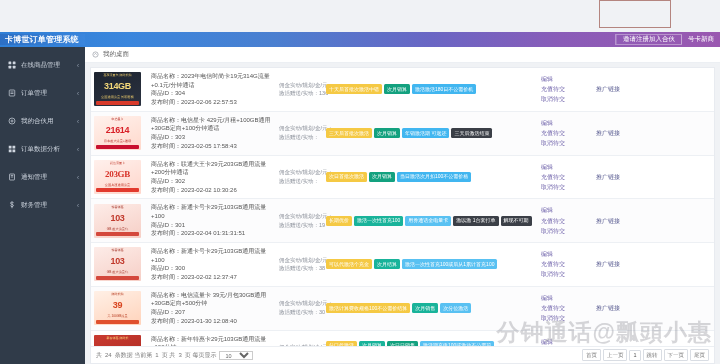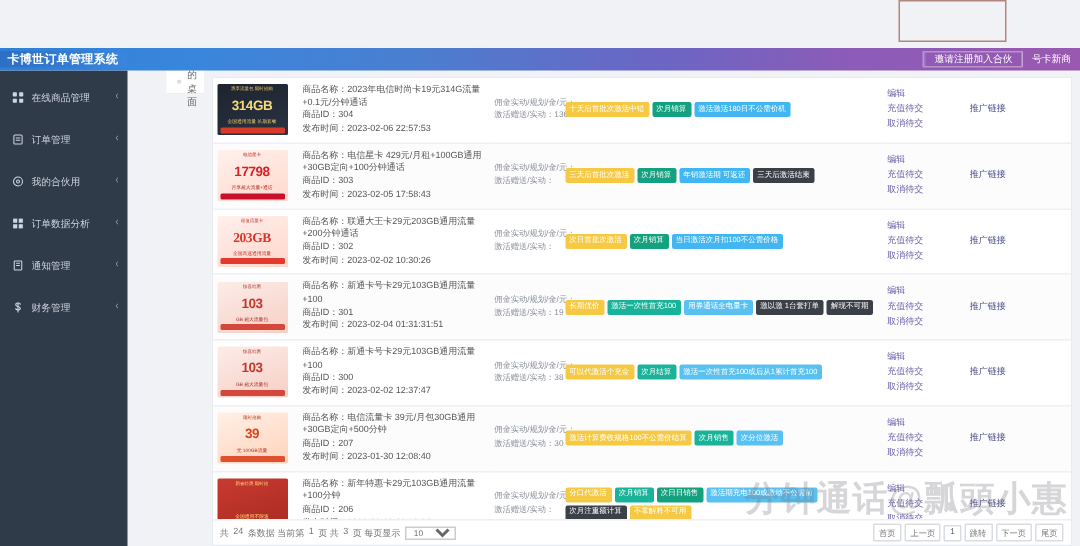--- a/index.html
+++ b/index.html
@@ -43,21 +43,21 @@
   }
   .nav-item .ico {
     width:9px; height:9px; flex:0 0 9px; margin-right:5px;
     display:flex; align-items:center; justify-content:center; color:#cfd6e0;
   }
   .nav-item .ico svg { width:8px; height:8px; display:block; }
   .nav-item .label { flex:1; white-space:nowrap; overflow:hidden; }
   .nav-item .caret { font-size:6px; color:#98a3b3; transform: scaleY(1.3); }
 
   
-  .main { flex:1; min-width:0; display:flex; flex-direction:row; background:#f0f2f5; position:relative;margin-left:26px; }
+  .main { flex:1; min-width:0; display:flex; flex-direction:column; background:#f0f2f5; position:relative; }
   .crumb {
     height:16px; flex:0 0 16px; background:#fff; display:flex; align-items:center;
     padding-left:7px; font-size:6.5px; color:#666; border-bottom:1px solid #eceff3;
   }
   .crumb .home-ico { width:7px; height:7px; margin-right:4px; display:block; }
 
   .panel {
     margin:4px 5px 0 5px; background:#fff; flex:1; min-height:0;
     display:flex; flex-direction:column; border:1px solid #e8ebf0;
   }
@@ -269,21 +269,21 @@
                     <a class="act-link">取消待交</a>
                   </td>
                   <td class="c-act2">
                     <a class="act-link plain">推广链接</a>
                   </td>
                 </tr>
                 <tr class="row">
                   <td class="c-thumb">
                     <div class="thumb" style="background: linear-gradient(160deg, rgb(255, 241, 236), rgb(255, 217, 204));">
                       <div class="tt" style="color:#b3261f">电信星卡</div>
-                      <div class="big" style="color:#d81f26">17798</div>
+                      <div class="big" style="color:#d81f26">21614</div>
                       <div class="sub" style="color:#b3261f">月享超大流量+通话</div>
                       <div class="strip" style="background:#c8102e"></div>
                     </div>
                   </td>
                   <td class="c-info">
                     <div class="info-line wrap">商品名称：电信星卡 429元/月租+100GB通用+30GB定向+100分钟通话</div>
                     <div class="info-line">商品ID：303</div>
                     <div class="info-line">发布时间：2023-02-05 17:58:43</div>
                   </td>
                   <td class="c-comm">

